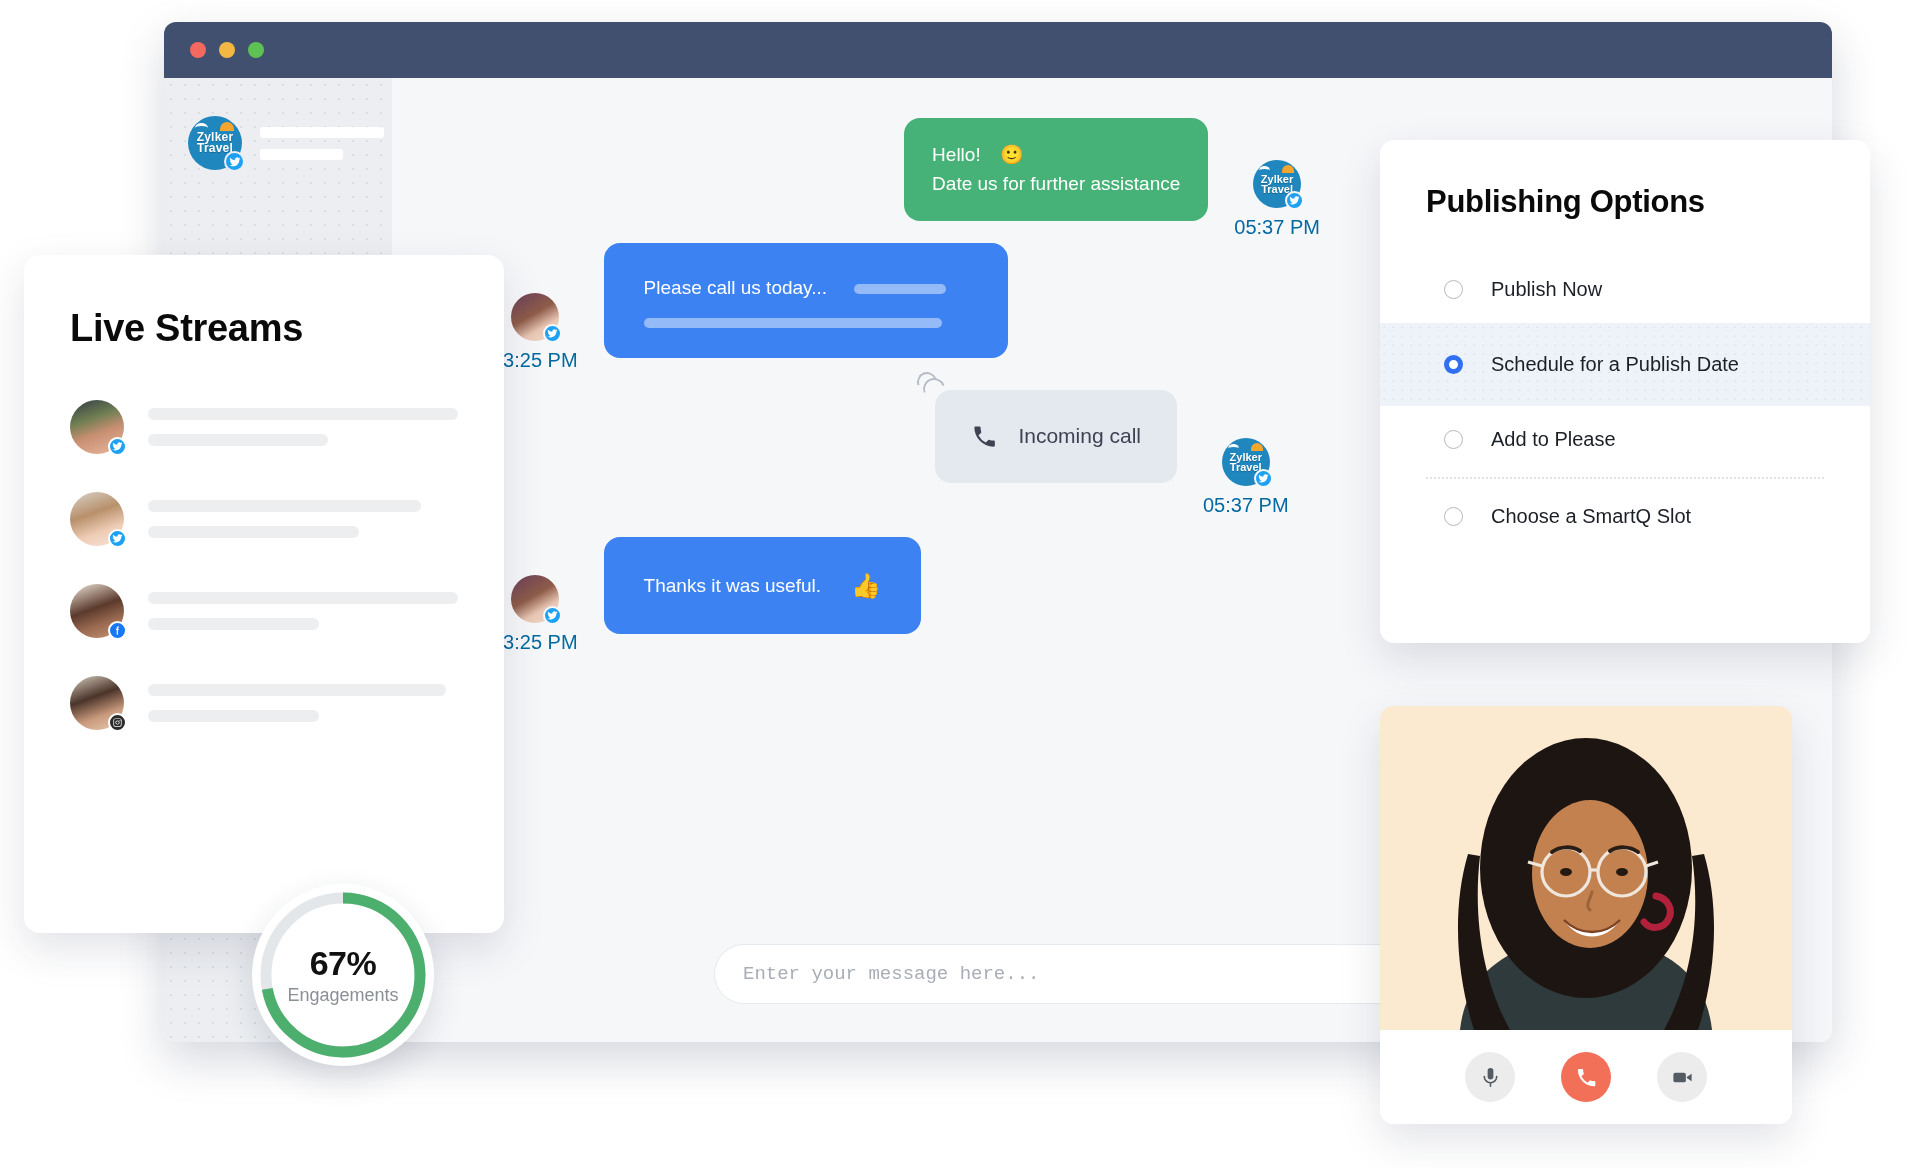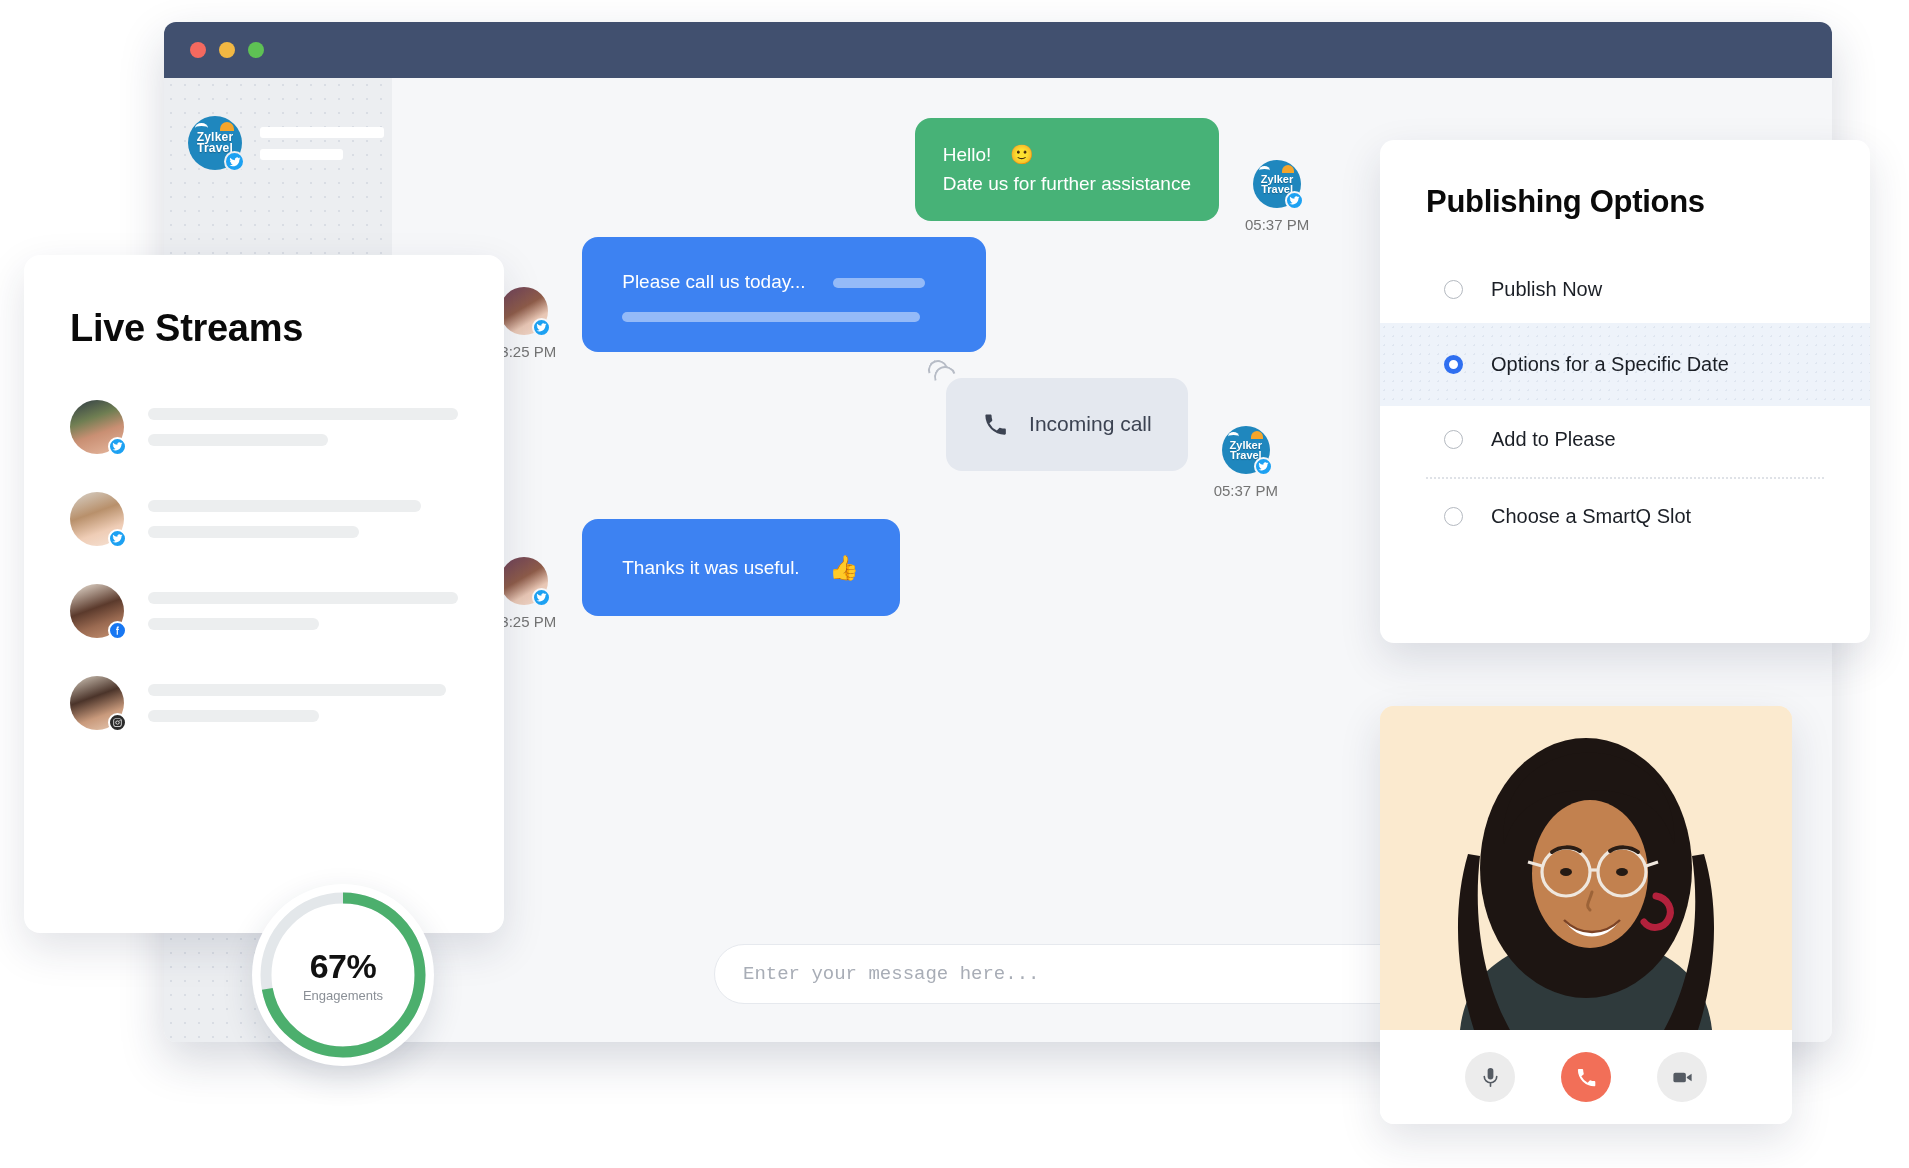--- a/index.html
+++ b/index.html
@@ -119,21 +119,21 @@
     display: flex; flex-direction: column; align-items: center;
     gap: 8px; flex-shrink: 0;
   }
   .avatar {
     width: 48px; height: 48px; border-radius: 50%;
     position: relative; flex-shrink: 0;
     background-size: cover; background-position: center;
   }
   .avatar .net-badge { border-color: #f6f7f9; width: 19px; height: 19px; }
   .avatar .net-badge svg { width: 11px; height: 11px; }
-  .timestamp { font-size: 15px; color: #737373; white-space: nowrap; }
+  .timestamp { font-size: 20px; color: #0369a1; white-space: nowrap; }
 
   .ring-arcs { position: absolute; }
   .ring-arcs span {
     position: absolute; border: 2px solid #b7bcc6;
     border-radius: 50%;
     border-right-color: transparent; border-bottom-color: transparent;
     transform: rotate(25deg);
   }
 
   
@@ -177,21 +177,21 @@
   #engagement-gauge {
     position: absolute; left: 252px; top: 884px;
     width: 182px; height: 182px; border-radius: 50%;
     background: #ffffff;
     box-shadow: 0 12px 32px rgba(30,40,70,.14);
     display: flex; align-items: center; justify-content: center;
   }
   #engagement-gauge svg { position: absolute; width: 182px; height: 182px; transform: rotate(-90deg); }
   .gauge-label { position: relative; text-align: center; }
   .gauge-pct { font-size: 34px; font-weight: bold; color: #111111; letter-spacing: -.5px; }
-  .gauge-cap { font-size: 13px; color: #8a8f96; margin-top: 2px; }
+  .gauge-cap { font-size: 18px; color: #8a8f96; margin-top: 2px; }
 
   
   #publishing-options {
     position: absolute; left: 1380px; top: 140px;
     width: 490px; height: 503px;
     background: #ffffff; border-radius: 14px;
     box-shadow: 0 16px 42px rgba(30,40,70,.13);
     overflow: hidden;
   }
   #publishing-options h2 {
@@ -459,21 +459,21 @@
   <h2>Publishing Options</h2>
   <div class="opt-list">
 
     <div class="opt">
       <span class="radio"></span>
       <span>Publish Now</span>
     </div>
 
     <div class="opt selected">
       <span class="radio"></span>
-      <span>Options for a Specific Date</span>
+      <span>Schedule for a Publish Date</span>
     </div>
 
     <div class="opt">
       <span class="radio"></span>
       <span>Add to Please</span>
     </div>
 
     <div class="dotted-div"></div>
 
     <div class="opt">

